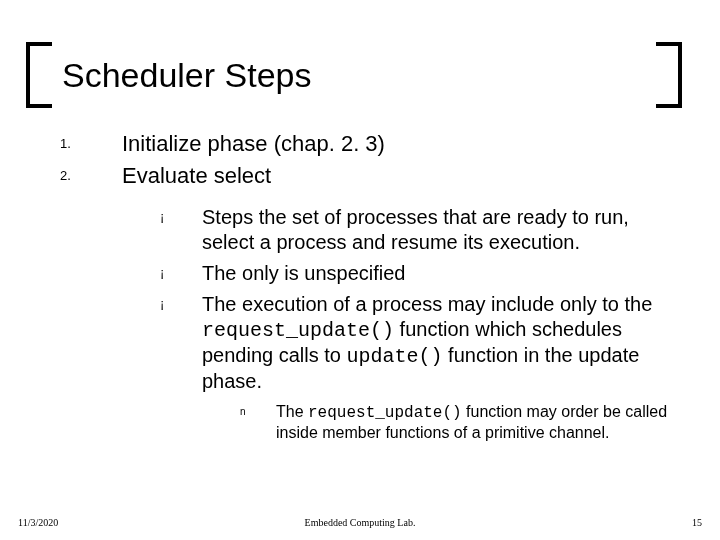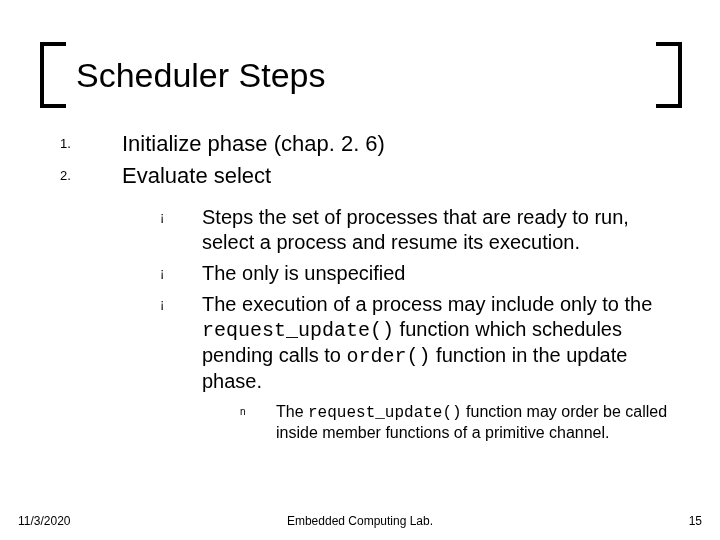--- a/index.html
+++ b/index.html
@@ -13,21 +13,21 @@
     overflow: hidden;
   }
   .slide {
     position: relative;
     width: 720px;
     height: 540px;
     box-sizing: border-box;
   }
   .title-wrap {
     position: absolute;
-    left: 40px;
+    left: 26px;
     right: 38px;
     top: 46px;
     height: 58px;
     display: flex;
     align-items: center;
   }
   .bracket {
     width: 22px;
     height: 58px;
     border-top: 4px solid #000;
@@ -107,23 +107,23 @@
   }
   .italic {
   }
   .footer {
     position: absolute;
     left: 0;
     right: 0;
     bottom: 12px;
     display: flex;
     justify-content: space-between;
-    font-size: 12px;
+    font-size: 10px;
     padding: 0 18px;
-    font-family: Liberation Sans, sans-serif;
+    font-family: Liberation Serif, serif;
   }
   .footer .mid {
     position: absolute;
     left: 0; right: 0;
     text-align: center;
   }
 </style>
 </head>
 <body>
 
@@ -132,21 +132,21 @@
   <div class="title-wrap">
     <div class="bracket left"></div>
     <div class="title-text">Scheduler Steps</div>
     <div class="bracket right"></div>
   </div>
 
   <div class="body">
     <ol class="top">
       <li>
         <span class="num">1.</span>
-        <span class="txt">Initialize phase (chap. 2. 6)</span>
+        <span class="txt">Initialize phase (chap. 2. 3)</span>
       </li>
       <li>
         <span class="num">2.</span>
         <span class="txt">Evaluate select</span>
       </li>
     </ol>
 
     <div class="sublist">
       <div class="sub-item">
         <span class="bullet">¡</span>
@@ -154,21 +154,21 @@
           <span>Steps the set of processes that are </span><span class="italic">ready to run</span><span>, select a process and resume its execution.</span>
         </span>
       </div>
       <div class="sub-item">
         <span class="bullet">¡</span>
         <span class="content">The only is unspecified</span>
       </div>
       <div class="sub-item">
         <span class="bullet">¡</span>
         <span class="content">
-          <span>The execution of a process may include only to the </span><span class="code">request_update()</span><span> function which schedules pending calls to </span><span class="code">order()</span><span> function in the update phase.</span>
+          <span>The execution of a process may include only to the </span><span class="code">request_update()</span><span> function which schedules pending calls to </span><span class="code">update()</span><span> function in the update phase.</span>
         </span>
       </div>
     </div>
 
     <div class="subsub">
       <div class="subsub-item">
         <span class="sq">n</span>
         <span class="content">
           <span>The </span><span class="code">request_update()</span><span> function may order be called inside member functions of a primitive channel.</span>
         </span>

